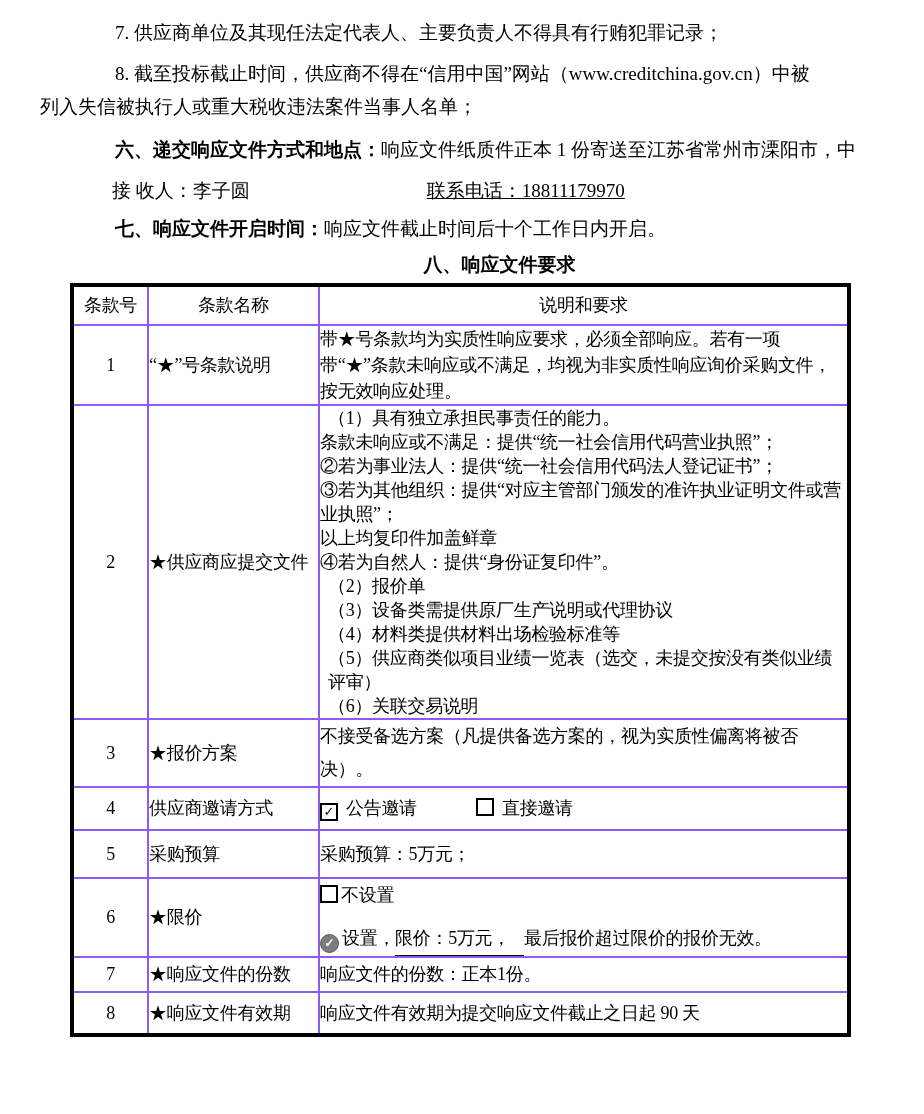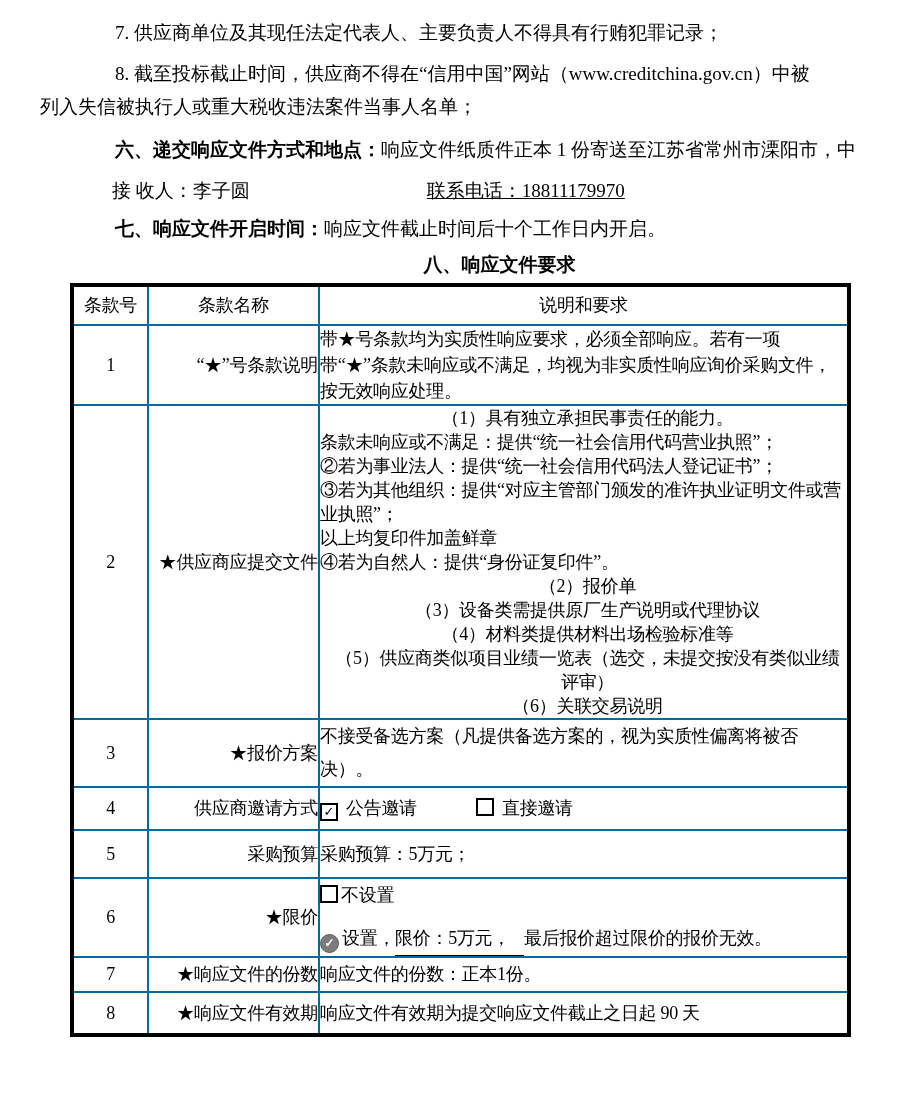--- a/index.html
+++ b/index.html
@@ -17,29 +17,29 @@
 
   .recv { display:flex; padding-left:72px; }
   .recv .phone { margin-left:177px;text-decoration:underline; }
 
   table.req {
     border-collapse:collapse; table-layout:fixed;
     width:781px; margin:2px 0 0 30px;
     font-size:18px; letter-spacing:-0.3px;
     border:4px solid #000;
   }
-  table.req td { border:2px solid #0369a1; padding:0; }
+  table.req td { border:2px solid #8b5cf6; padding:0; }
   .c-no   { width:73px;  text-align:center; vertical-align:middle; }
-  .c-name { width:169px; text-align:right; vertical-align:middle; }
+  .c-name { width:169px; text-align:left; vertical-align:middle; }
   .c-desc { width:539px; text-align:left;  vertical-align:middle; padding:2px 5px; }
   tr.thead td { text-align:center; }
 
   .r2desc { vertical-align:top; line-height:24px; padding-top:3px; }
   .r1desc { line-height:26px; }
-  .ind-a { padding-left:8px;text-align:center; }
+  .ind-a { padding-left:8px; }
   .ind-b { }
 
   .cbx {
     display:inline-block; width:14px; height:14px;
     border:2px solid #000; text-align:center;
     line-height:14px; font-size:13px; letter-spacing:0;
     vertical-align:-2px; margin-right:8px; box-sizing:content-box;
   }
   .cbx.tight { margin-right:3px; }
   .cbx-gray {

